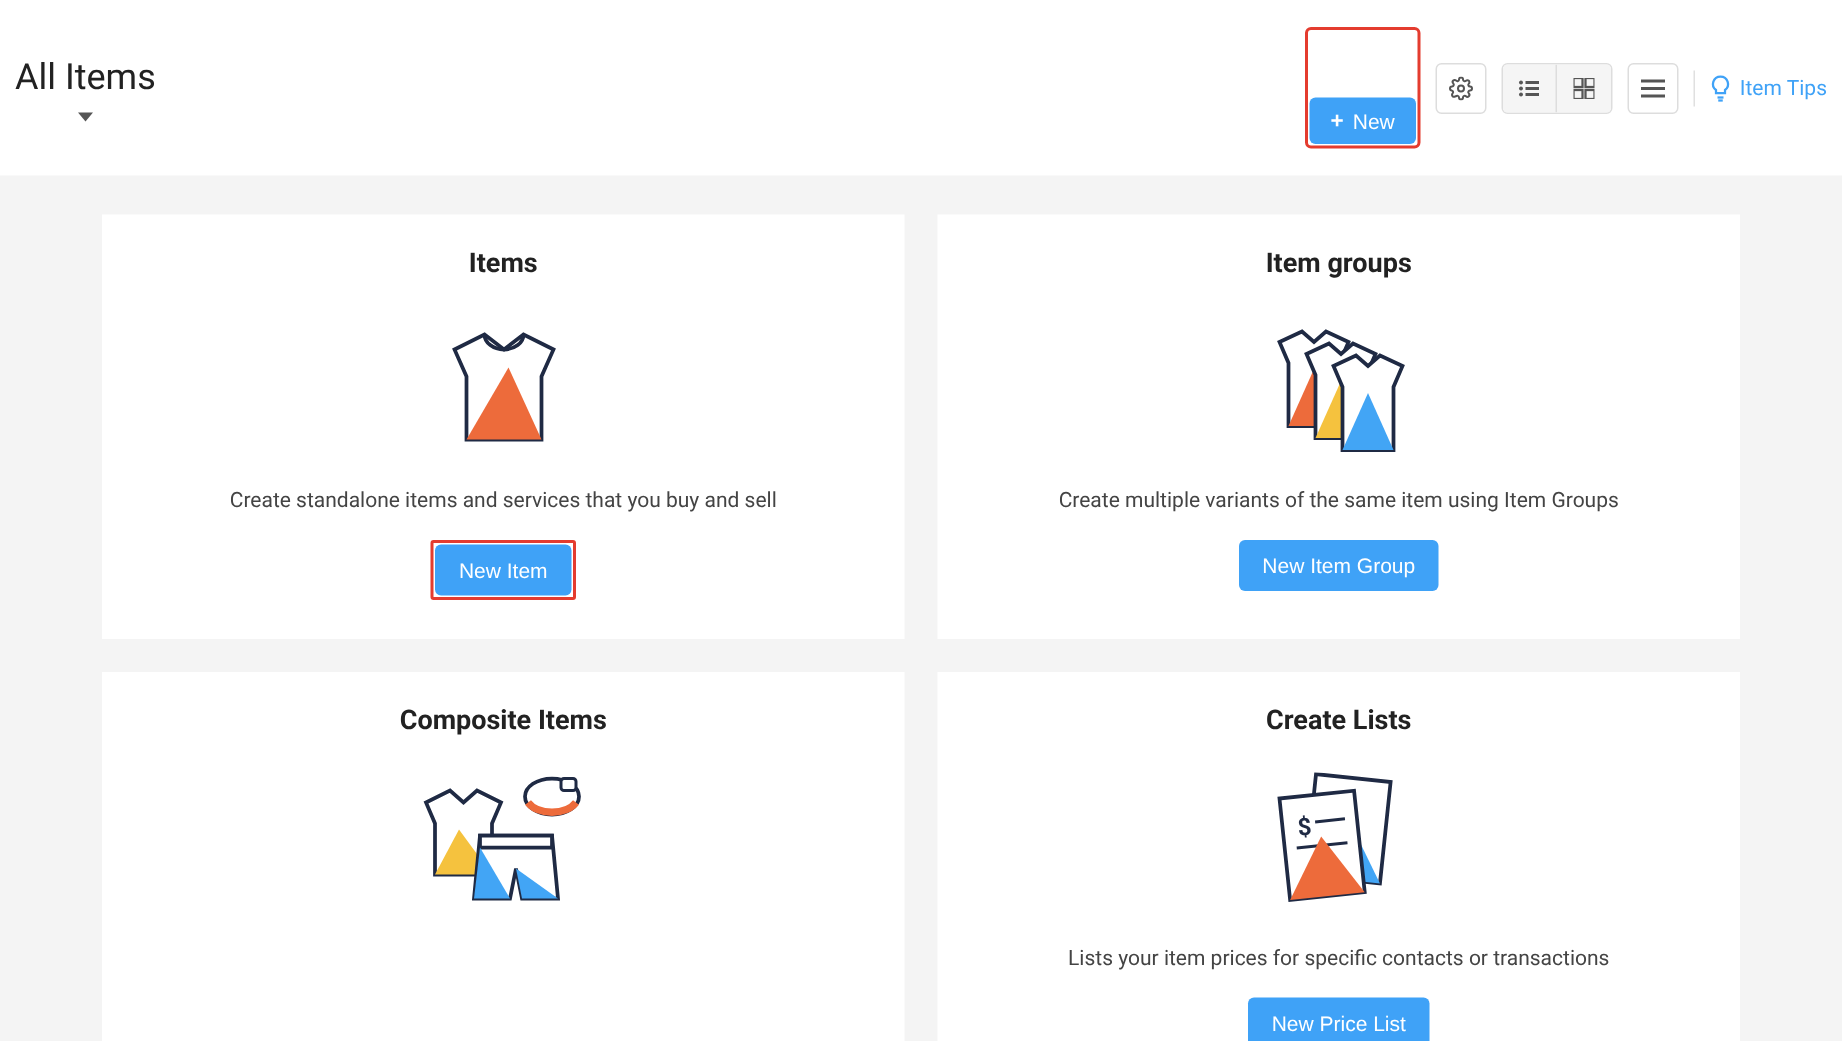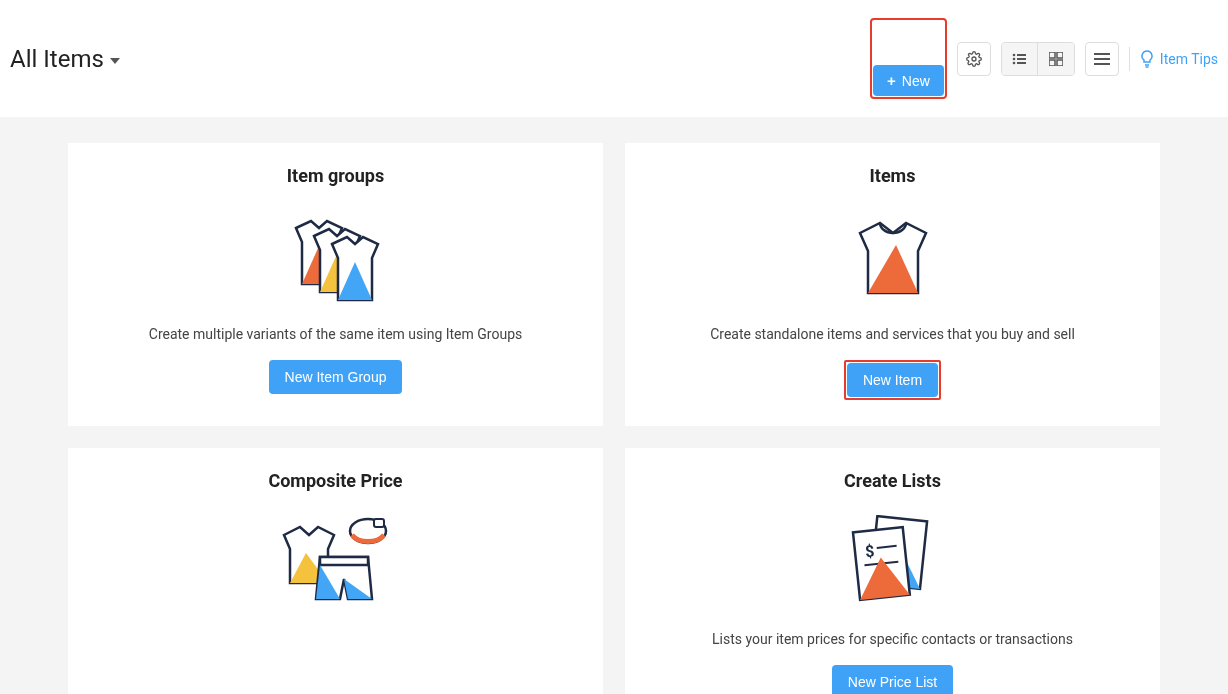--- a/index.html
+++ b/index.html
@@ -15,20 +15,21 @@
     justify-content: space-between;
     align-items: center;
     padding: 18px 10px 18px 10px;
     background: #fff;
   }
   .title-wrap {
     display: flex;
     align-items: center;
     gap: 6px;
     cursor: pointer;
+    flex-direction: column;
   }
   .title {
     font-size: 24px;
     font-weight: 400;
     color: #222;
   }
   .caret-down {
     width: 0; height: 0;
     border-left: 5px solid transparent;
     border-right: 5px solid transparent;
@@ -236,20 +237,35 @@
         <line x1="5.5" y1="17" x2="8.5" y2="17"></line>
       </svg>
       <span>Item Tips</span>
     </div>
   </div>
 </div>
 
 <div class="content">
 
   <div class="card">
+    <div class="card-title">Items</div>
+    <div class="card-illus">
+      <svg width="90" height="90" viewBox="0 0 90 90">
+        <path d="M12 22 L32 12 L45 22 L58 12 L78 22 L70 40 L70 82 L20 82 L20 40 L12 22 Z" fill="#fff" stroke="#1f2a44" stroke-width="2.5"></path>
+        <path d="M20 82 L48 34 L70 82 Z" fill="#ed6b3b"></path>
+        <path d="M32 12 A13 10 0 0 0 58 12" fill="none" stroke="#1f2a44" stroke-width="2.5"></path>
+      </svg>
+    </div>
+    <div class="card-desc">Create standalone items and services that you buy and sell</div>
+    <span class="highlight-frame">
+      <button class="card-btn">New Item</button>
+    </span>
+  </div>
+
+  <div class="card">
     <div class="card-title">Item groups</div>
     <div class="card-illus">
       <svg width="110" height="100" viewBox="0 0 110 100">
         <g transform="translate(0,0)">
           <path d="M15 22 L30 15 L38 22 L46 15 L61 22 L55 36 L55 78 L21 78 L21 36 L15 22 Z" fill="#fff" stroke="#1f2a44" stroke-width="2.5"></path>
           <path d="M21 78 L38 40 L55 78 Z" fill="#ed6b3b"></path>
         </g>
         <g transform="translate(18,8)">
           <path d="M15 22 L30 15 L38 22 L46 15 L61 22 L55 36 L55 78 L21 78 L21 36 L15 22 Z" fill="#fff" stroke="#1f2a44" stroke-width="2.5"></path>
           <path d="M21 78 L38 40 L55 78 Z" fill="#f5c23e"></path>
@@ -258,36 +274,21 @@
           <path d="M15 22 L30 15 L38 22 L46 15 L61 22 L55 36 L55 78 L21 78 L21 36 L15 22 Z" fill="#fff" stroke="#1f2a44" stroke-width="2.5"></path>
           <path d="M21 78 L38 40 L55 78 Z" fill="#42a5f5"></path>
         </g>
       </svg>
     </div>
     <div class="card-desc">Create multiple variants of the same item using Item Groups</div>
     <button class="card-btn">New Item Group</button>
   </div>
 
   <div class="card">
-    <div class="card-title">Items</div>
-    <div class="card-illus">
-      <svg width="90" height="90" viewBox="0 0 90 90">
-        <path d="M12 22 L32 12 L45 22 L58 12 L78 22 L70 40 L70 82 L20 82 L20 40 L12 22 Z" fill="#fff" stroke="#1f2a44" stroke-width="2.5"></path>
-        <path d="M20 82 L48 34 L70 82 Z" fill="#ed6b3b"></path>
-        <path d="M32 12 A13 10 0 0 0 58 12" fill="none" stroke="#1f2a44" stroke-width="2.5"></path>
-      </svg>
-    </div>
-    <div class="card-desc">Create standalone items and services that you buy and sell</div>
-    <span class="highlight-frame">
-      <button class="card-btn">New Item</button>
-    </span>
-  </div>
-
-  <div class="card">
-    <div class="card-title">Composite Price</div>
+    <div class="card-title">Composite Items</div>
     <div class="card-illus">
       <svg width="120" height="96" viewBox="0 0 120 96">
 
         <g transform="translate(0,4)">
           <path d="M8 18 L24 10 L33 18 L42 10 L58 18 L52 32 L52 66 L14 66 L14 32 L8 18 Z" fill="#fff" stroke="#1f2a44" stroke-width="2.5"></path>
           <path d="M14 66 L30 36 L52 66 Z" fill="#f5c23e"></path>
         </g>
 
         <g transform="translate(38,40)">
           <path d="M6 4 L54 4 L58 46 L34 46 L30 26 L26 46 L2 46 Z" fill="#fff" stroke="#1f2a44" stroke-width="2.5"></path>

